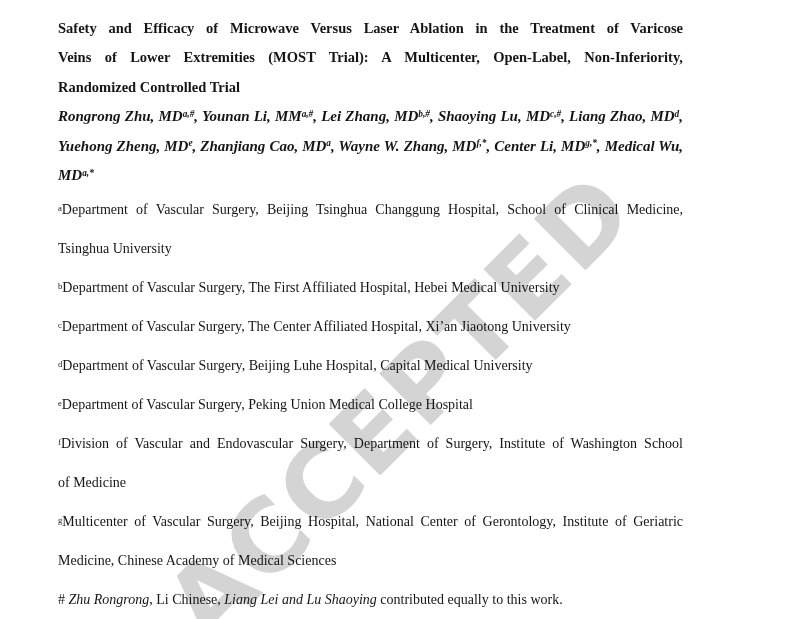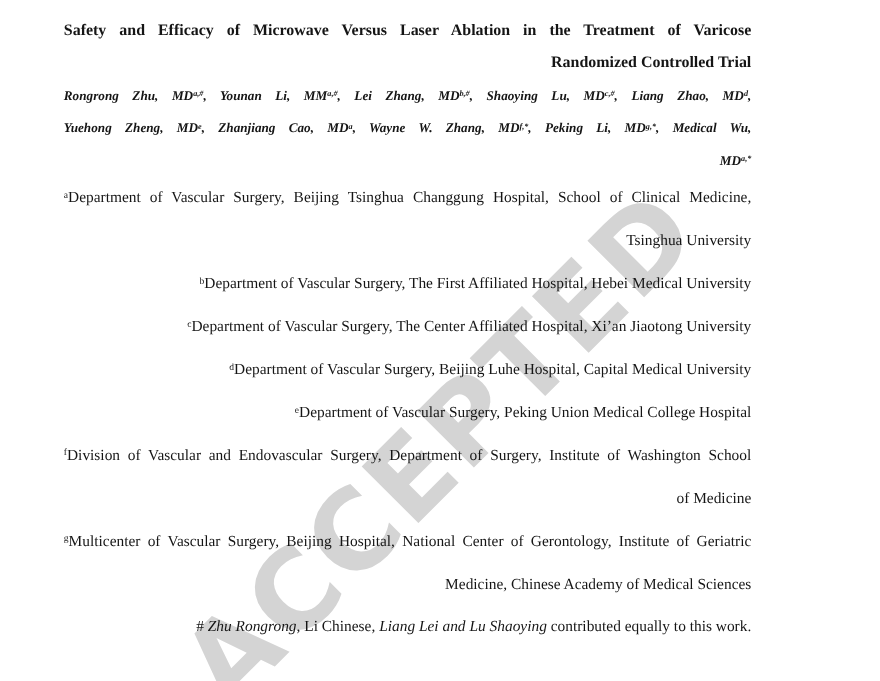--- a/index.html
+++ b/index.html
@@ -24,32 +24,32 @@
     white-space: nowrap;
     z-index: 0;
     user-select: none;
   }
   .page-content {
     position: relative;
     z-index: 1;
     padding: 14px 117px 0 58px; 
   }
   .block { margin: 0; }
-  .line { white-space: normal; text-align: right; }
+  .line { white-space: normal; }
   .line.justify {
     text-align: justify;
     text-align-last: justify;
   }
   .block-title .line {
     font-size: 14.5px;
     font-weight: bold;
     line-height: 29.4px;
   }
   .block-authors .line {
-    font-size: 12px;
+    font-size: 15px;
     font-weight: bold;
     font-style: italic;
     line-height: 29.4px;
   }
   .block-affil .line {
     font-size: 14px;
     line-height: 39px;
   }
   sup {
     font-size: 62%;
@@ -61,25 +61,26 @@
   .it { font-style: italic; }
 </style>
 </head>
 <body style="color: rgb(21, 21, 21);">
 
 <div class="watermark" style="color: rgb(212, 212, 212);">ACCEPTED</div>
 
 <div class="page-content">
     <div class="block block-title">
       <div class="line justify"><span>Safety and Efficacy of Microwave Versus Laser Ablation in the Treatment of Varicose</span></div>
+      <div class="line justify"><span>Veins of Lower Extremities (MOST Trial): A Multicenter, Open-Label, Non-Inferiority,</span></div>
       <div class="line"><span>Randomized Controlled Trial</span></div>
     </div>
     <div class="block block-authors">
       <div class="line justify"><span>Rongrong Zhu, MD</span><sup>a,#</sup><span>, Younan Li, MM</span><sup>a,#</sup><span>, Lei Zhang, MD</span><sup>b,#</sup><span>, Shaoying Lu, MD</span><sup>c,#</sup><span>, Liang Zhao, MD</span><sup>d</sup><span>,</span></div>
-      <div class="line justify"><span>Yuehong Zheng, MD</span><sup>e</sup><span>, Zhanjiang Cao, MD</span><sup>a</sup><span>, Wayne W. Zhang, MD</span><sup>f,*</sup><span>, Peking Li, MD</span><sup>g,*</sup><span>, Medical Wu,</span></div>
+      <div class="line justify"><span>Yuehong Zheng, MD</span><sup>e</sup><span>, Zhanjiang Cao, MD</span><sup>a</sup><span>, Wayne W. Zhang, MD</span><sup>f,*</sup><span>, Center Li, MD</span><sup>g,*</sup><span>, Medical Wu,</span></div>
       <div class="line"><span>MD</span><sup>a,*</sup></div>
     </div>
     <div class="block block-affil">
       <div class="line justify"><sup>a</sup><span>Department of Vascular Surgery, Beijing Tsinghua Changgung Hospital, School of Clinical Medicine,</span></div>
       <div class="line"><span>Tsinghua University</span></div>
     </div>
     <div class="block block-affil">
       <div class="line"><sup>b</sup><span>Department of Vascular Surgery, The First Affiliated Hospital, Hebei Medical University</span></div>
     </div>
     <div class="block block-affil">

